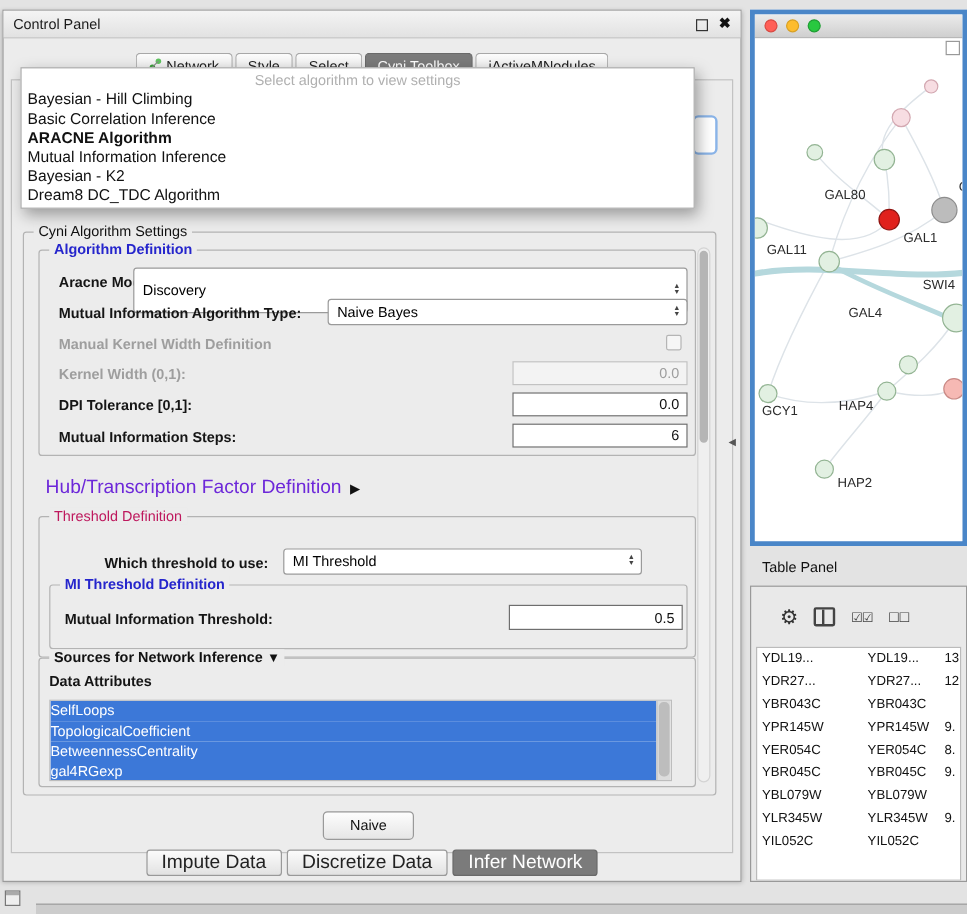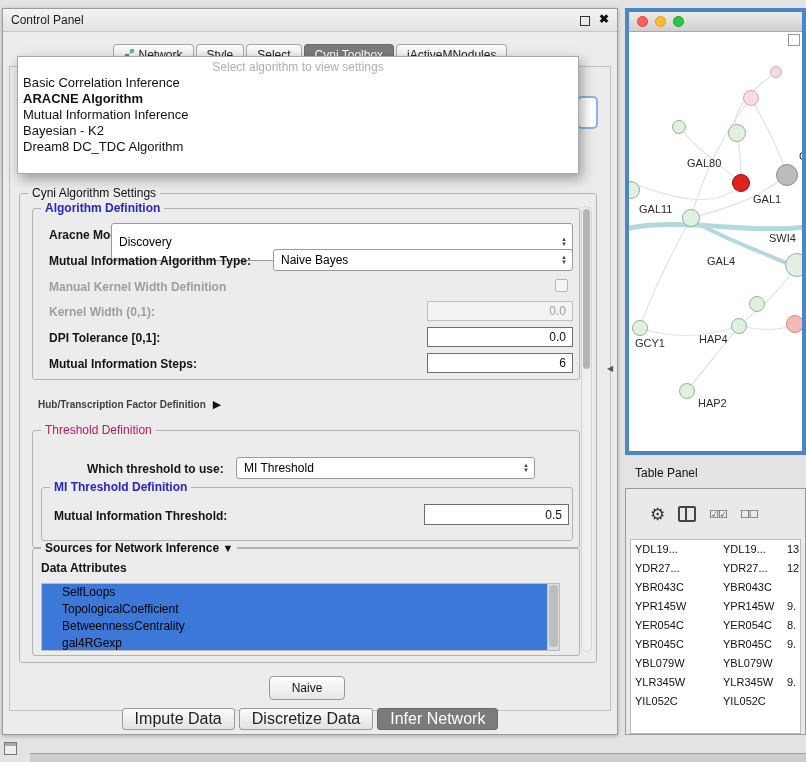--- a/index.html
+++ b/index.html
@@ -33,31 +33,31 @@
   .lab{position:absolute;font-size:12px;font-weight:bold;color:#151515;white-space:nowrap;}
   .lab.dis{color:#9e9e9e;}
 
   .combo{position:absolute;background:#fff;border:1px solid #9a9a9a;border-radius:3px;font-size:12px;box-sizing:border-box;display:flex;align-items:center;padding:0 22px 0 7px;}
   .combo .arr{position:absolute;right:5px;top:50%;transform:translateY(-50%);display:flex;flex-direction:column;font-size:6px;line-height:5px;color:#444;}
   .field{position:absolute;background:#fff;border:1px solid #6e6e6e;font-size:12px;box-sizing:border-box;display:flex;align-items:center;justify-content:flex-end;padding:0 6px;color:#111;}
   .field.dis{border-color:#c2c2c2;background:#f3f3f3;color:#9e9e9e;}
   .checkbox{position:absolute;width:13px;height:13px;border:1px solid #b5b5b5;background:#f6f6f6;border-radius:2px;box-sizing:border-box;}
 
   .hub-row{position:absolute;left:18px;top:204px;display:flex;align-items:center;gap:7px;}
-  .hub-row .lab2{font-size:10px;font-weight:bold;color:#404040;}
+  .hub-row .lab2{font-size:16px;font-weight:normal;color:#6d28d9;}
   .arrow-ico{font-size:11px;color:#111;}
 
   
   .sb{position:absolute;right:4px;top:12px;bottom:10px;width:11px;background:#efefef;border:1px solid #d4d4d4;border-radius:6px;box-sizing:border-box;}
   .sb-thumb{position:absolute;left:1px;right:1px;top:2px;height:160px;background:#b5b5b5;border-radius:5px;}
 
   
   .attr-list{position:absolute;left:8px;top:34px;width:519px;height:68px;background:#fff;border:1px solid #bdbdbd;box-sizing:border-box;display:flex;overflow:hidden;}
   .attr-items{flex:1;}
-  .attr-item{height:17px;line-height:17px;font-size:12px;color:#000000;background:#3c78d8;padding-left:20px;white-space:nowrap;}
+  .attr-item{height:17px;line-height:17px;font-size:12px;color:#ffffff;background:#3c78d8;padding-left:0;white-space:nowrap;}
   .attr-sb{width:11px;background:#dcdcdc;border-left:1px solid #c4c4c4;}
   .attr-sb-thumb{margin:1px;height:62px;background:#bdbdbd;border-radius:4px;}
 
   .apply-btn{position:absolute;left:266px;top:667px;width:74px;height:22px;border:1px solid #999;border-radius:4px;background:linear-gradient(#fdfdfd,#e6e6e6);font-size:12px;color:#111;display:flex;align-items:center;justify-content:center;}
 
   .cp-btabs{position:absolute;left:0;right:0;top:699px;display:flex;justify-content:center;}
   .seg{height:20px;line-height:20px;padding:0 12px;font-size:16px;color:#222;border:1px solid #999;border-radius:3px;background:linear-gradient(#fbfbfb,#e2e2e2);margin:0 2px;white-space:nowrap;}
   .seg.sel{background:#7b7b7b;color:#fff;border-color:#6a6a6a;}
 
   .collapse-arrow{position:absolute;left:607px;top:364px;font-size:8px;color:#555;}
@@ -129,20 +129,21 @@
         </div>
       </div>
 
     <div class="cp-body"></div>
 
     <div class="combo-frag"></div>
 
     <div class="dd">
       <div class="dd-ph">Select algorithm to view settings</div>
       <div id="dd-list">
+          <div class="dd-item">Bayesian - Hill Climbing</div>
           <div class="dd-item">Basic Correlation Inference</div>
           <div class="dd-item sel">ARACNE Algorithm</div>
           <div class="dd-item">Mutual Information Inference</div>
           <div class="dd-item">Bayesian - K2</div>
           <div class="dd-item">Dream8 DC_TDC Algorithm</div>
         </div>
     </div>
 
     <div class="grp" style="left:16px;top:184px;width:578px;height:470px;">
       <span class="grp-title t-black">Cyni Algorithm Settings</span>

